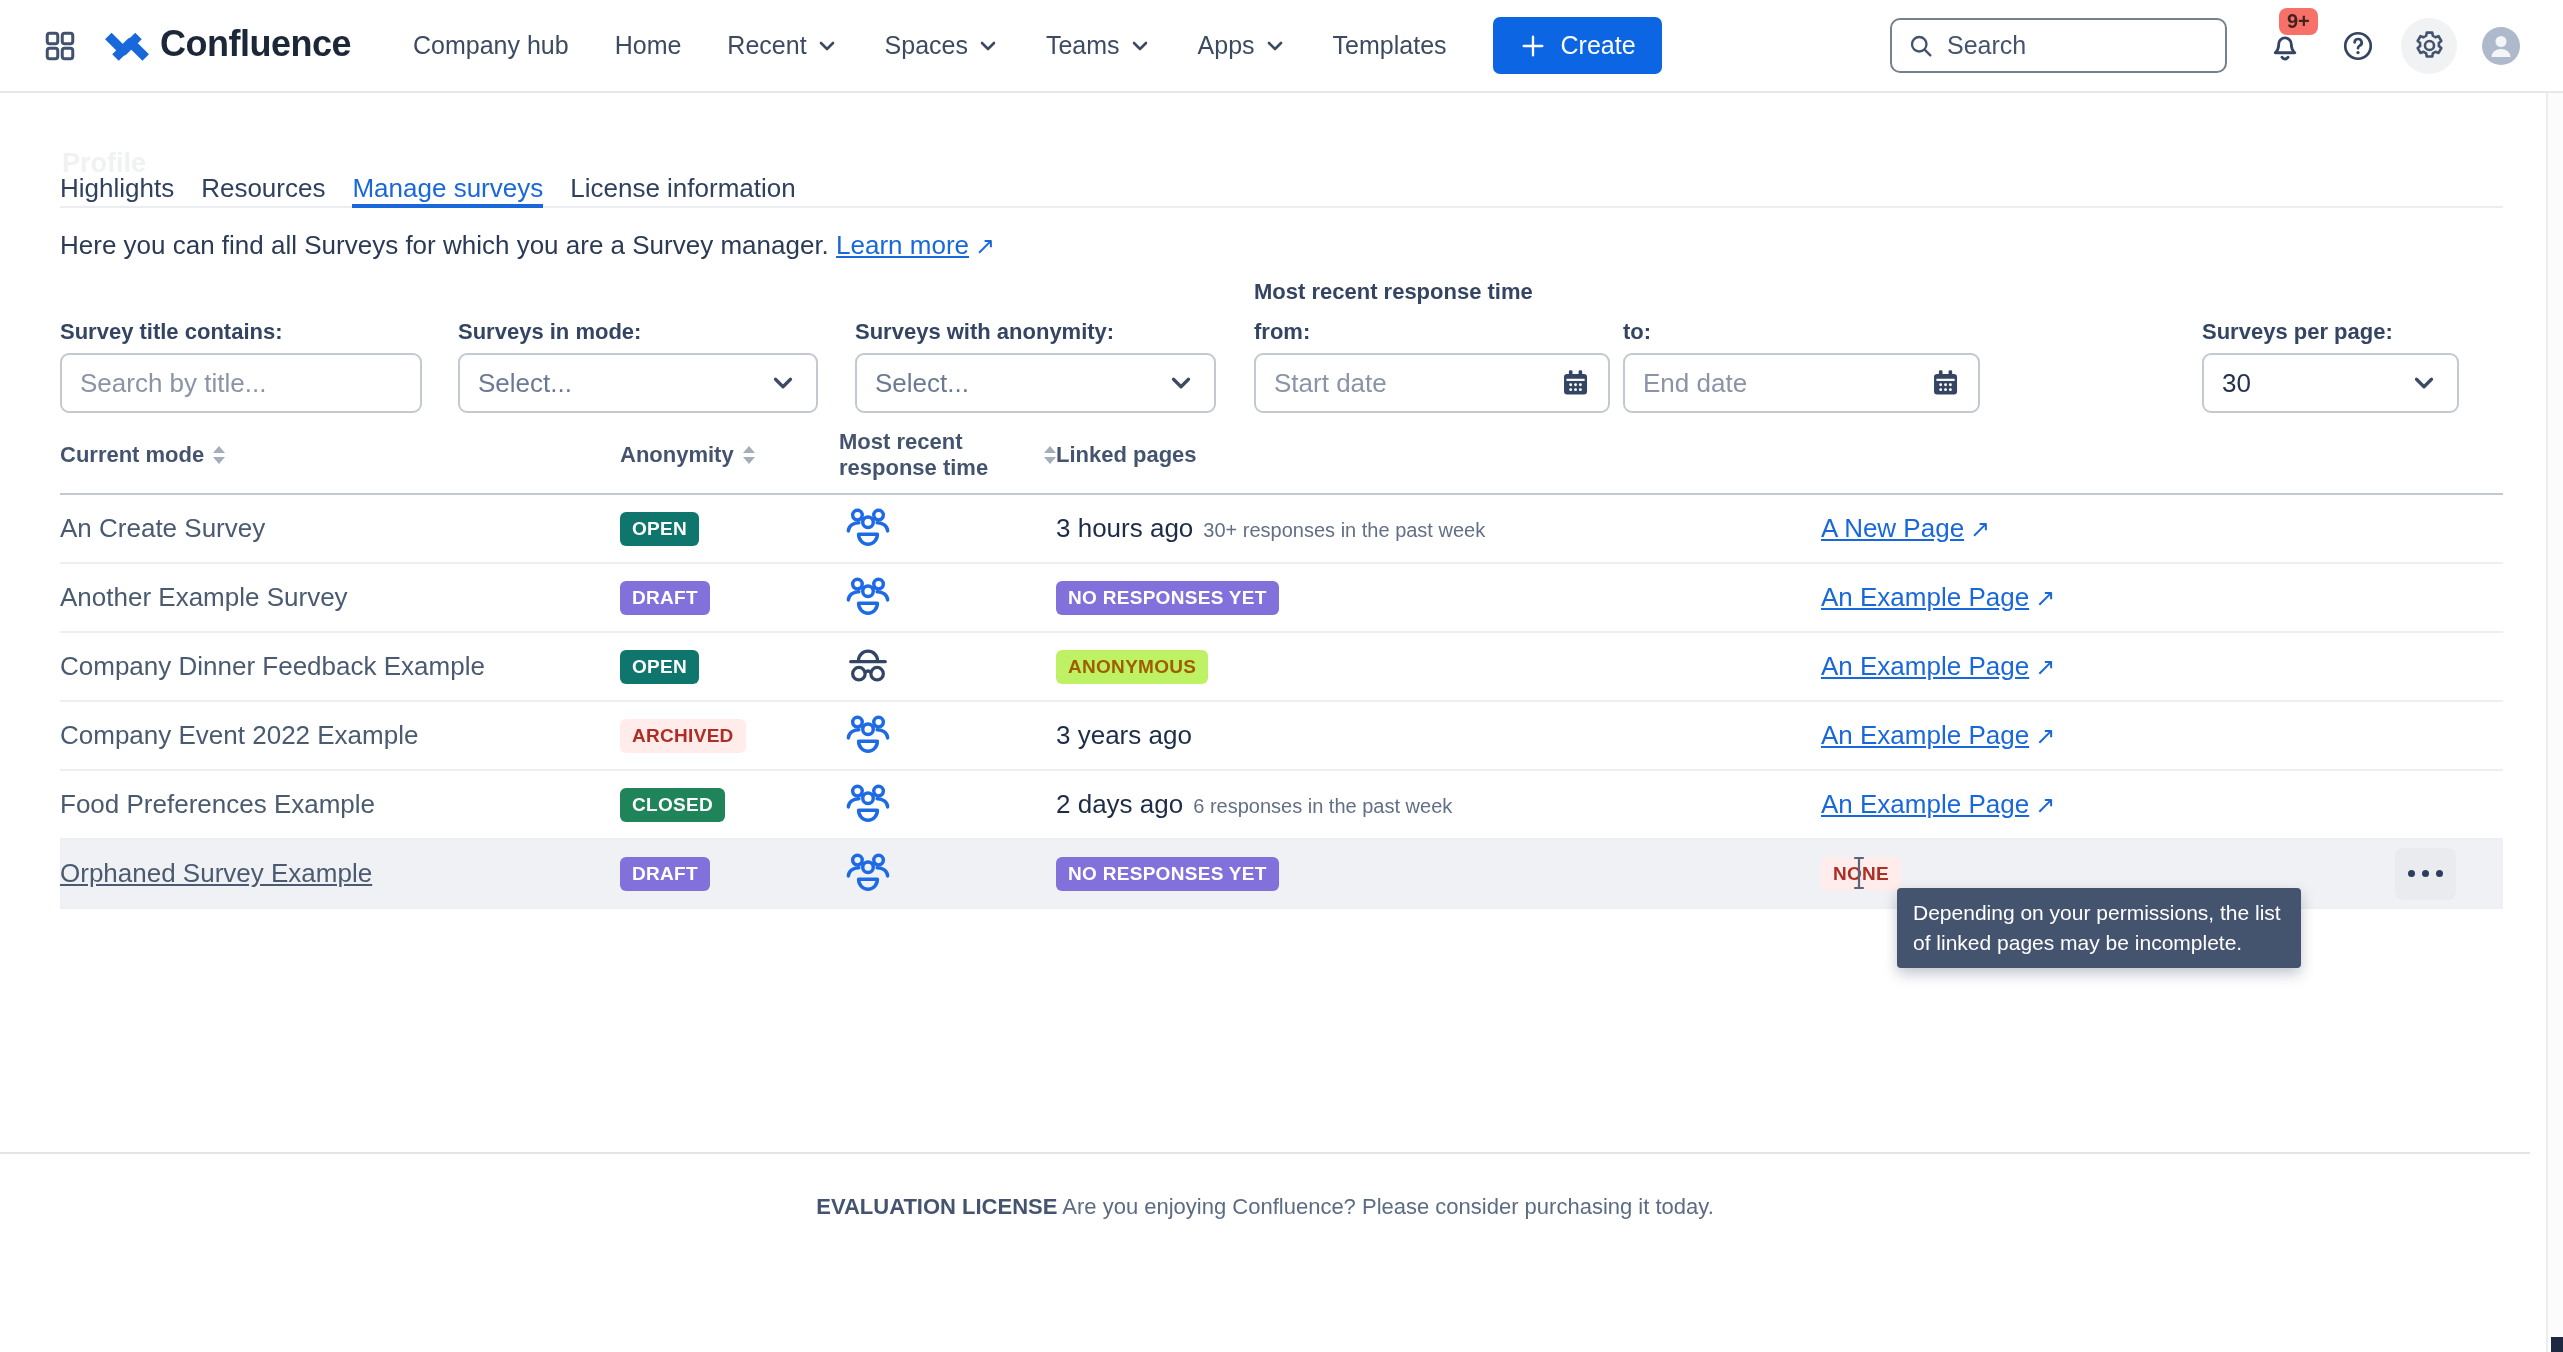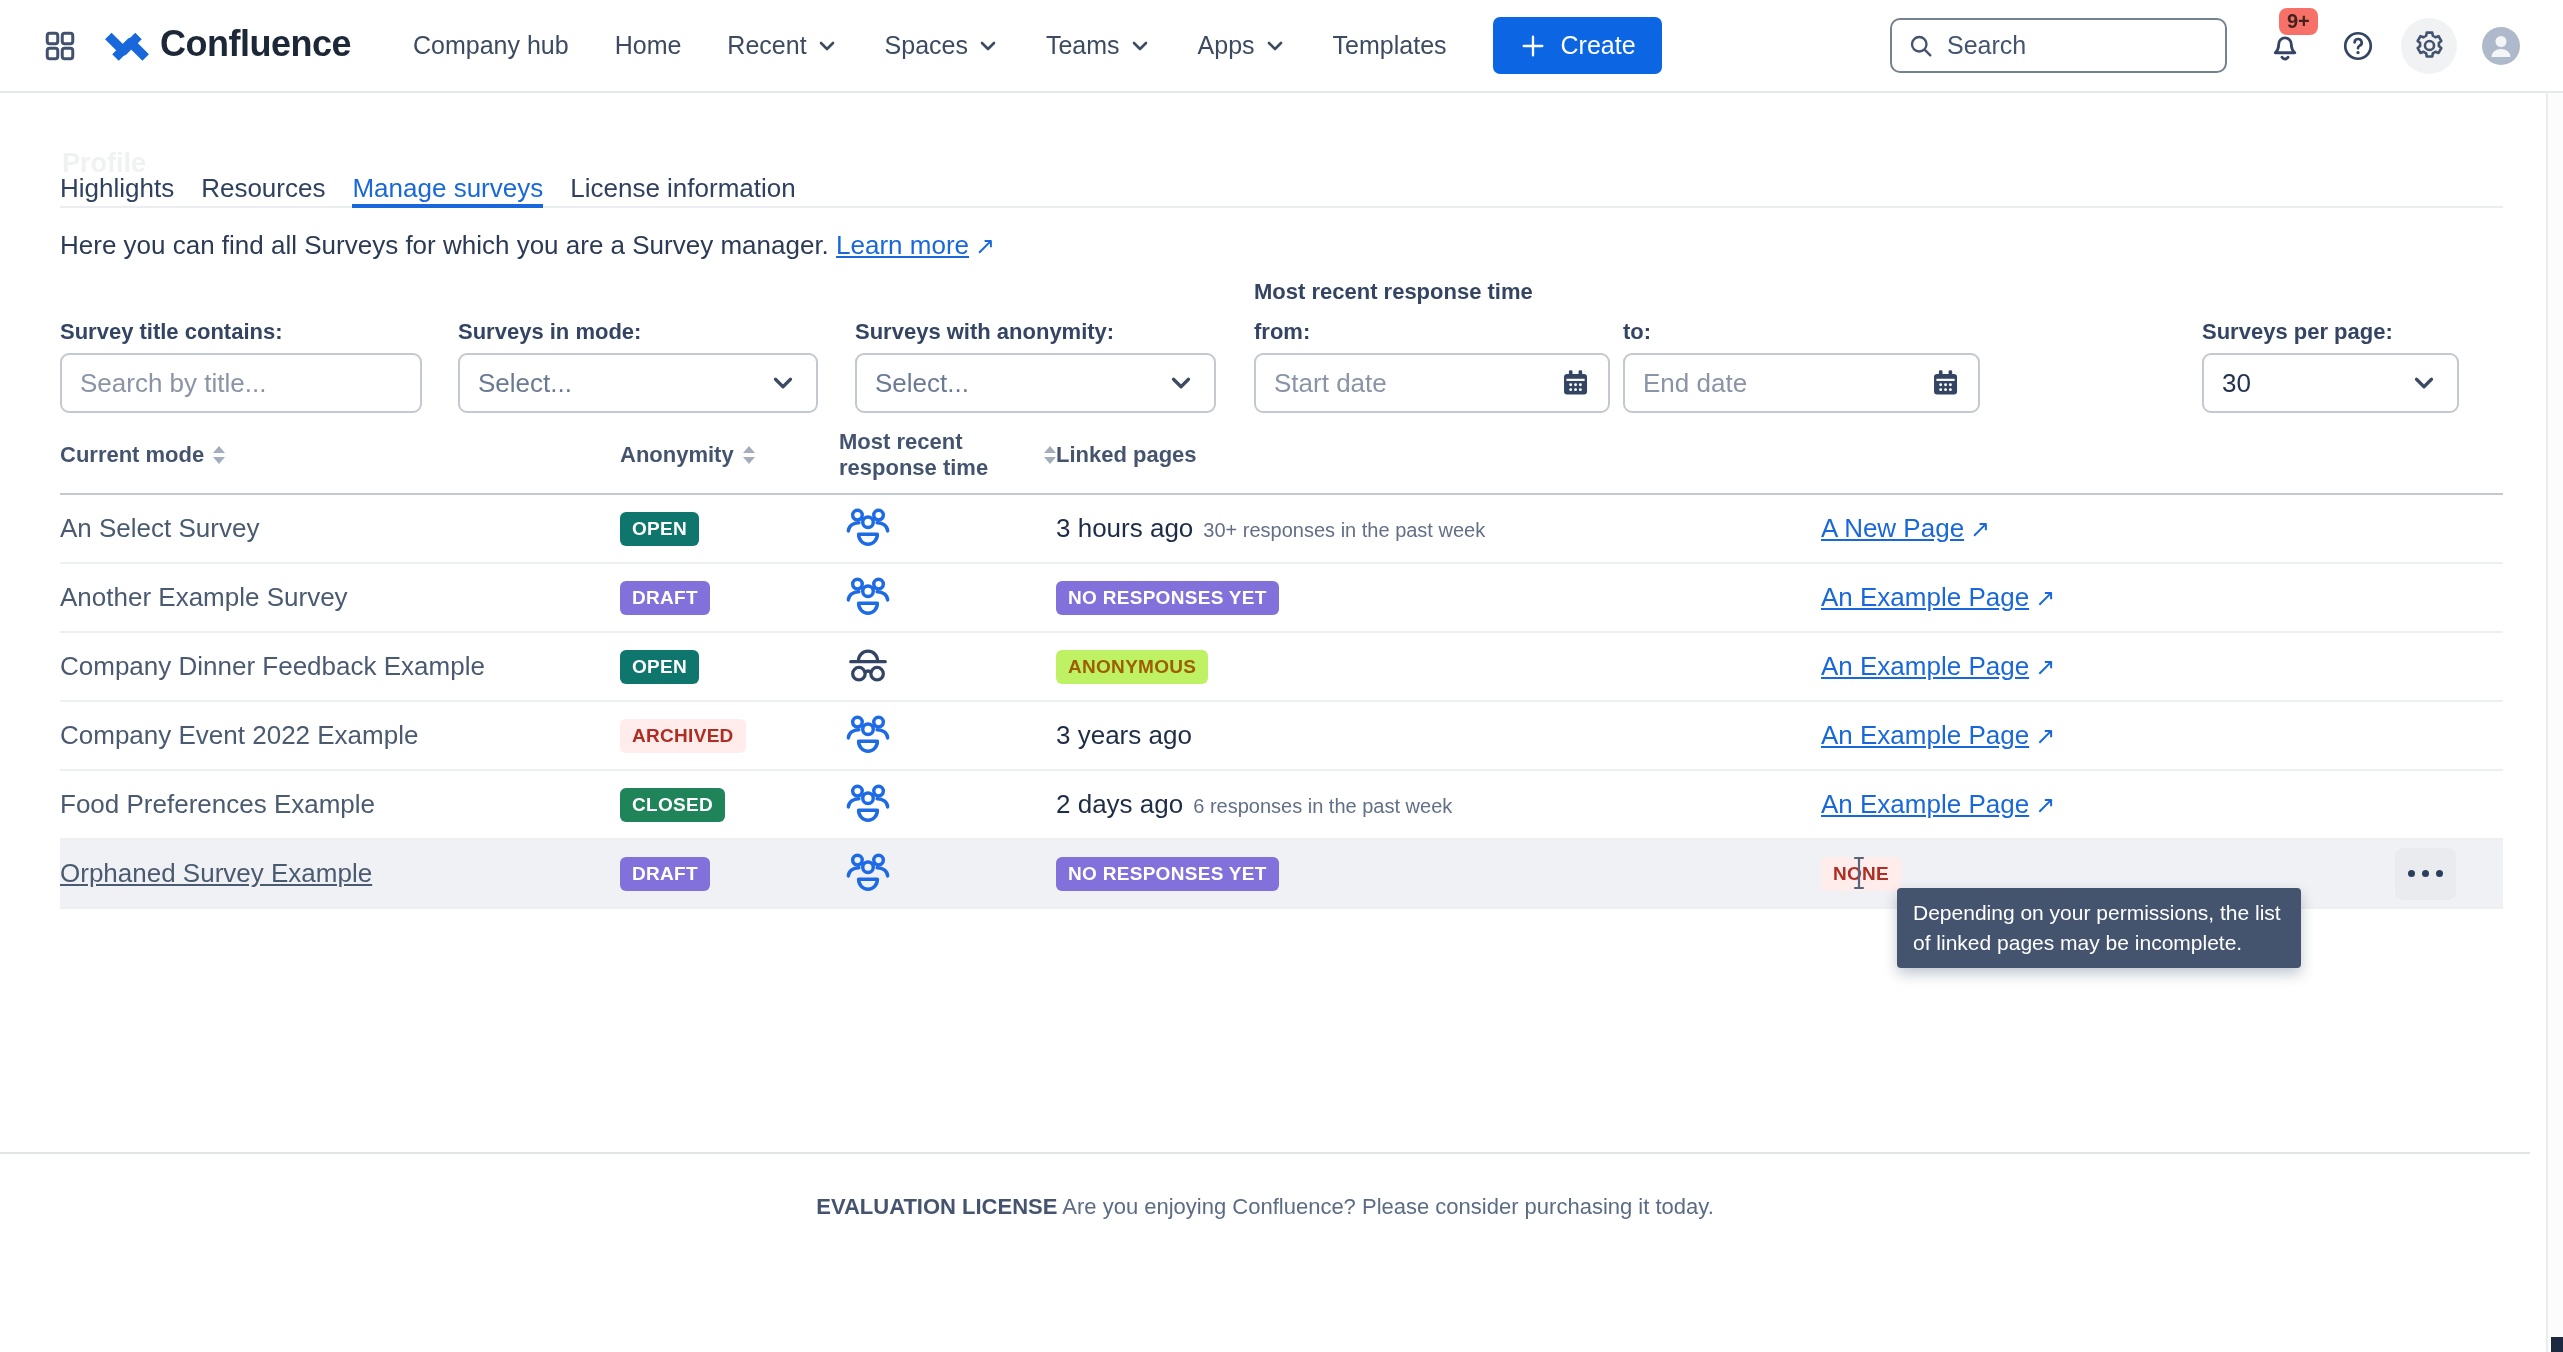--- a/index.html
+++ b/index.html
@@ -343,21 +343,21 @@
         <i class="s-up"></i>
         <i class="s-dn"></i>
       </span>
     </span>
   <span class="th">
       <span>Linked pages</span>
     </span>
 </div>
 
 <div class="trow">
-  <span class="cell-title">An Select Survey</span>
+  <span class="cell-title">An Create Survey</span>
   <span><span class="badge b-open">OPEN</span></span>
   <span class="anon-ic">
       <svg width="46" height="46" viewBox="0 0 48 48">
         <use href="#ic-group"></use>
       </svg>
     </span>
   <span><span class="resp-time">3 hours ago</span><span class="resp-note">30+ responses in the past week</span></span>
   <span class="linked"><a><span class="link-text">A New Page</span><span class="ext-arrow">↗</span></a></span>
 </div>
 

